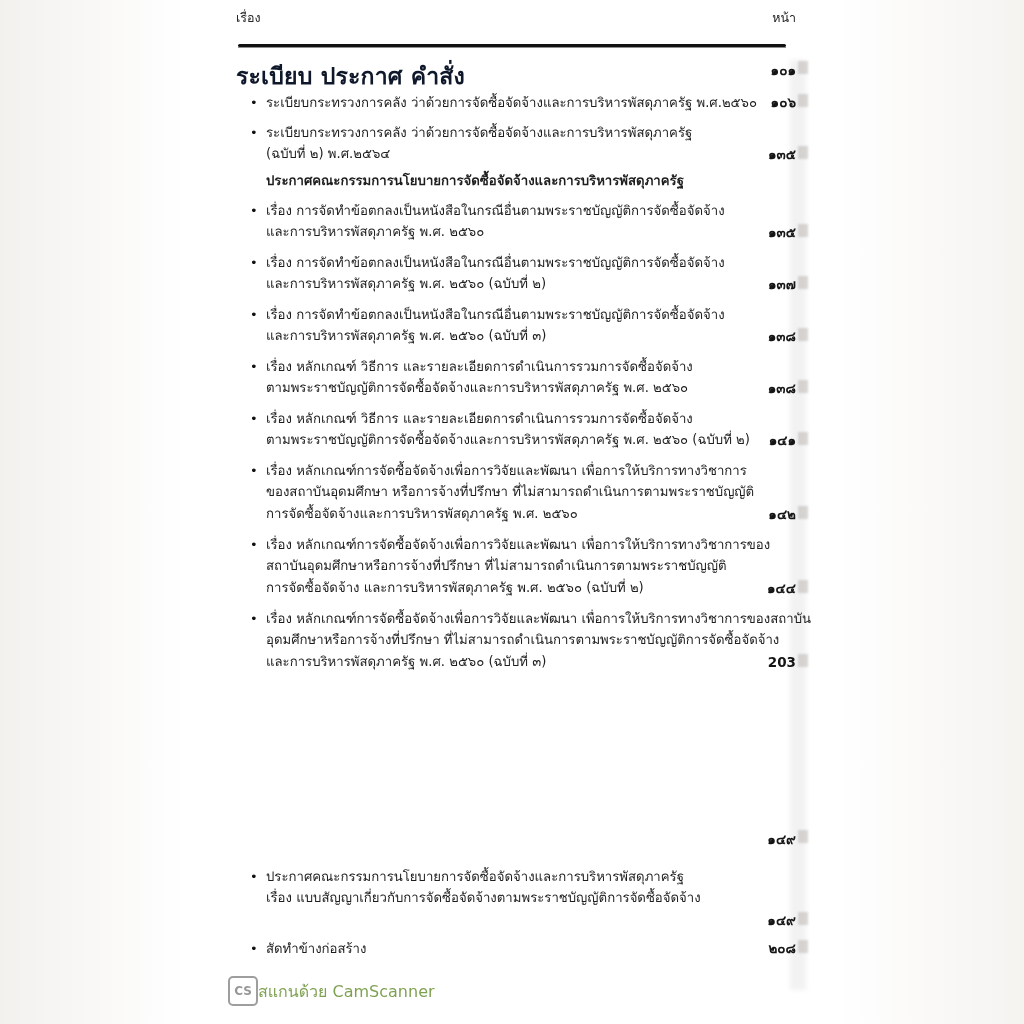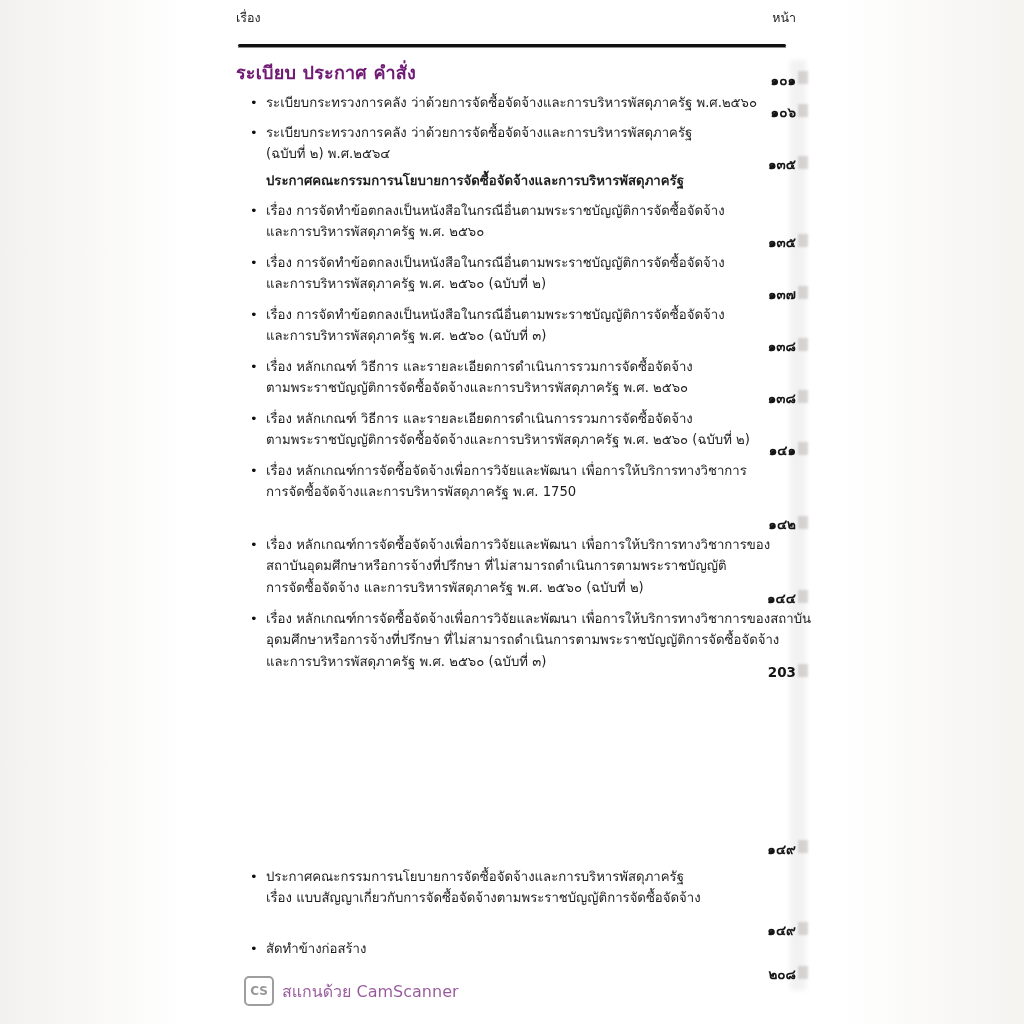--- a/index.html
+++ b/index.html
@@ -62,23 +62,23 @@
     content: "";
     position: absolute;
     left: 0; top: 2.5px;
     width: 548px;
     height: 1.2px;
     background: #333;
     opacity: .55;
   }
 
   .section-title {
-    font-size: 18px;
+    font-size: 23px;
     font-weight: bold;
-    color: #701a75;
+    color: #0f172a;
     letter-spacing: .2px;
   }
   .entry {
     position: relative;
     font-size: 13.2px;
     line-height: 1.62;
     color: #1d1d1d;
   }
   .entry .bullet {
     position: absolute;
@@ -98,60 +98,59 @@
     font-weight: bold;
   }
   .pagenum {
     position: absolute;
     right: 0;
     font-size: 13.5px;
     font-weight: bold;
     color: #151515;
     text-align: right;
     width: 70px;
-    margin-top: 10px;
   }
   
   .pagenum::after {
     content: "";
     position: absolute;
     right: -12px;
     top: 2px;
     width: 10px;
     height: 13px;
     background: rgba(120,110,105,0.25);
     filter: blur(1.2px);
   }
 
   
   .watermark {
     position: absolute;
-    left: 244px;
+    left: 228px;
     top: 976px;
     display: flex;
     align-items: center;
-    gap: 8px;
+    gap: 0;
     opacity: .72;
   }
   .cs-badge {
     width: 26px;
     height: 26px;
     border: 2px solid #7a7a7a;
     border-radius: 5px;
     color: #6f6f6f;
     font-size: 12px;
     font-weight: bold;
     display: flex;
     align-items: center;
     justify-content: center;
     font-family: "DejaVu Sans", "Liberation Sans", sans-serif;
   }
   .cs-text {
     font-size: 16px;
-    color: #701a75;
+    color: #4d7c0f;
   }
   
   .streak {
     position: absolute;
     background: rgba(160,150,145,0.12);
     filter: blur(2px);
   }
 </style>
 </head>
 <body>
@@ -240,21 +239,22 @@
           <div>เรื่อง หลักเกณฑ์ วิธีการ และรายละเอียดการดำเนินการรวมการจัดซื้อจัดจ้าง</div>
           <div>ตามพระราชบัญญัติการจัดซื้อจัดจ้างและการบริหารพัสดุภาครัฐ พ.ศ. ๒๕๖๐ (ฉบับที่ ๒)</div>
         </div>
         <span class="pagenum" style="top:22px;">๑๔๑</span>
       </div>
 
       <div class="entry" style="margin-top:6px; height:68px;">
         <span class="bullet">•</span>
         <div class="lines">
           <div>เรื่อง หลักเกณฑ์การจัดซื้อจัดจ้างเพื่อการวิจัยและพัฒนา เพื่อการให้บริการทางวิชาการ</div>
-          <div>การจัดซื้อจัดจ้างและการบริหารพัสดุภาครัฐ พ.ศ. 1750</div>
+          <div>ของสถาบันอุดมศึกษา หรือการจ้างที่ปรึกษา ที่ไม่สามารถดำเนินการตามพระราชบัญญัติ</div>
+          <div>การจัดซื้อจัดจ้างและการบริหารพัสดุภาครัฐ พ.ศ. ๒๕๖๐</div>
         </div>
         <span class="pagenum" style="top:44px;">๑๔๒</span>
       </div>
 
       <div class="entry" style="margin-top:6px; height:68px;">
         <span class="bullet">•</span>
         <div class="lines">
           <div>เรื่อง หลักเกณฑ์การจัดซื้อจัดจ้างเพื่อการวิจัยและพัฒนา เพื่อการให้บริการทางวิชาการของ</div>
           <div>สถาบันอุดมศึกษาหรือการจ้างที่ปรึกษา ที่ไม่สามารถดำเนินการตามพระราชบัญญัติ</div>
           <div>การจัดซื้อจัดจ้าง และการบริหารพัสดุภาครัฐ พ.ศ. ๒๕๖๐ (ฉบับที่ ๒)</div>
@@ -285,21 +285,21 @@
           <div>เรื่อง แบบสัญญาเกี่ยวกับการจัดซื้อจัดจ้างตามพระราชบัญญัติการจัดซื้อจัดจ้าง</div>
         </div>
         <span class="pagenum" style="top:44px;">๑๔๙</span>
       </div>
 
       <div class="entry" style="margin-top:4px; height:24px;">
         <span class="bullet">•</span>
         <div class="lines">
           <div>สัดทำข้างก่อสร้าง</div>
         </div>
-        <span class="pagenum" style="top:16px;">๒๐๘</span>
+        <span class="pagenum" style="top:0px;">๒๐๘</span>
       </div>
     </div>
 
   </div>
 
   <div class="watermark">
     <div class="cs-badge">CS</div>
     <div class="cs-text">สแกนด้วย CamScanner</div>
   </div>
 

